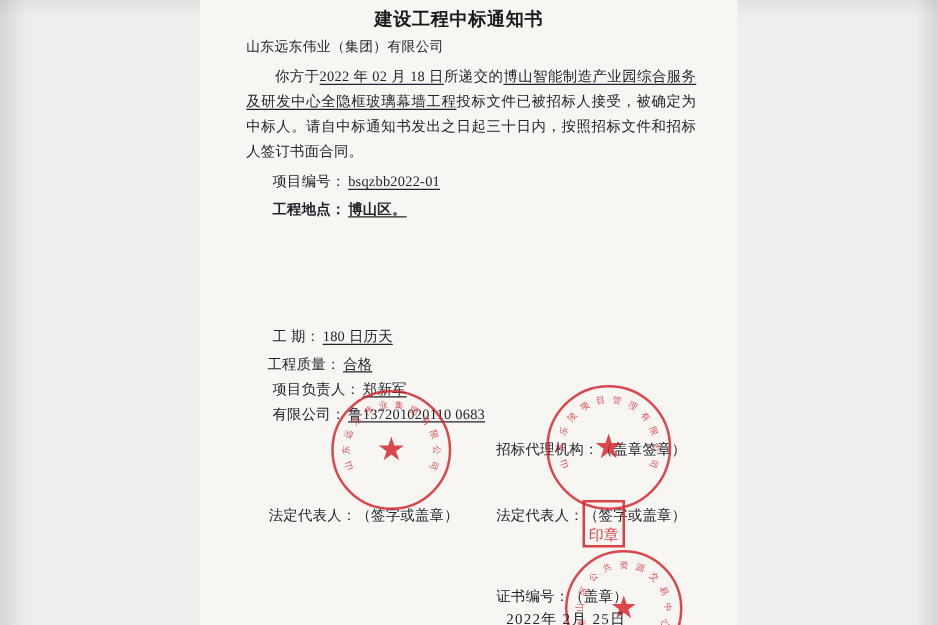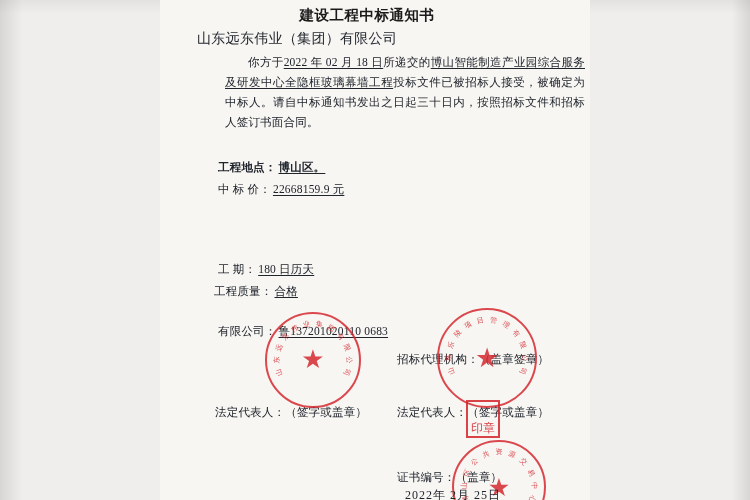--- a/index.html
+++ b/index.html
@@ -42,34 +42,33 @@
     text-align: center;
     font-size: 14.5px;
     font-weight: bold;
     color: #1a1a1a;
     letter-spacing: 0.5px;
   }
   .company {
     position: absolute;
     left: 197px;
     top: 30px;
-    font-size: 14px;
+    font-size: 11px;
     color: #22262e;
     letter-spacing: 0.3px;
   }
   .para {
     position: absolute;
     left: 197px;
     width: 360px;
     font-size: 11.5px;
     color: #20242c;
     line-height: 20px;
     text-align: justify;
     letter-spacing: 0.2px;
-    margin-left: 28px;
   }
   .para-body { top: 52px; text-indent: 23px; }
   .u {
     text-decoration: underline;
     text-underline-offset: 2px;
   }
   .field {
     position: absolute;
     left: 197px;
     font-size: 11.5px;
@@ -182,38 +181,41 @@
   <div class="paper"></div>
 
   <div class="doc-title">建设工程中标通知书</div>
 
   <div class="company">山东远东伟业（集团）有限公司</div>
 
   <div class="para para-body">
     <span>你方于</span><span class="u">2022 年 02 月 18 日</span><span>所递交的</span><span class="u">博山智能制造产业园综合服务及研发中心全隐框玻璃幕墙工程</span><span>投标文件已被招标人接受，被确定为中标人。请自中标通知书发出之日起三十日内，按照招标文件和招标人签订书面合同。</span>
   </div>
 
+  <div class="field f-no">
+    <span class="lbl">项目编号：</span><span class="val">bsqzbb2022-01</span>
+  </div>
 
   <div class="field f-loc">
     <span class="lbl">工程地点：</span><span class="val">博山区。</span>
   </div>
 
-  <div class="field f-price">
-    <span class="lbl">中 标 价：</span><span class="val">22668159.9 元</span>
-  </div>
 
 
   <div class="field f-period">
     <span class="lbl">工  期：</span><span class="val">180 日历天</span>
   </div>
 
   <div class="field f-quality">
     <span class="lbl">工程质量：</span><span class="val">合格</span>
   </div>
 
+  <div class="field f-manager">
+    <span class="lbl">项目负责人：</span><span class="val">郑新军</span>
+  </div>
 
   <div class="field f-cert">
     <span class="lbl">有限公司：</span><span class="val">鲁137201020110 0683</span>
   </div>
 
   <div class="sig sig-agency">招标代理机构：（盖章签章）</div>
   <div class="sig sig-legal-l">法定代表人：（签字或盖章）</div>
   <div class="sig sig-legal-r">法定代表人：（签字或盖章）</div>
   <div class="sig sig-super">证书编号：（盖章）</div>
 

